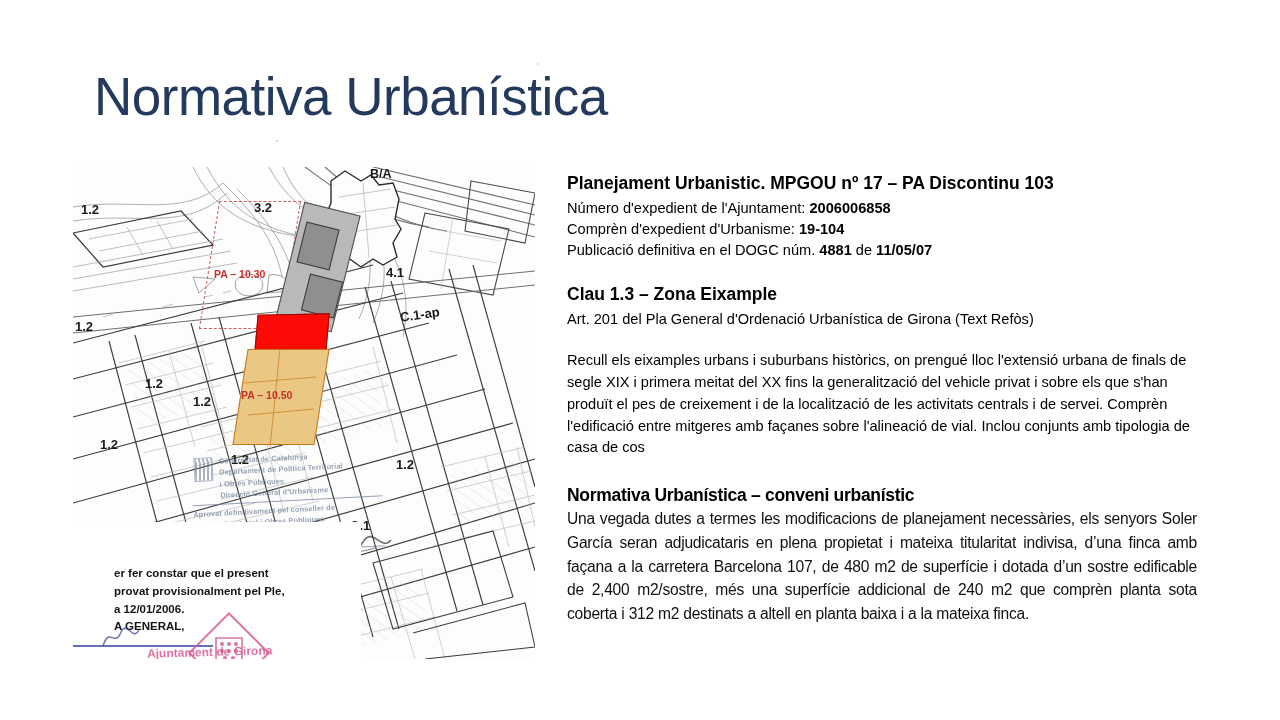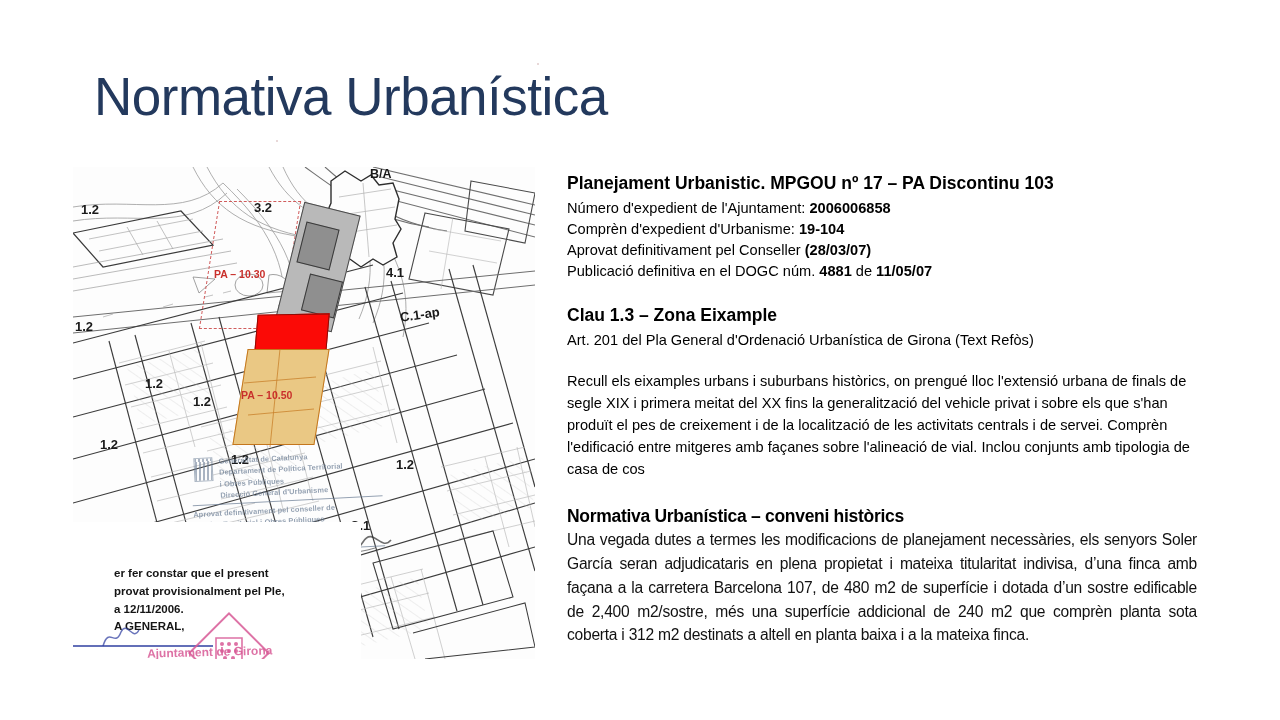--- a/index.html
+++ b/index.html
@@ -498,21 +498,21 @@
   <svg id="stamp-signature" viewBox="0 0 130 50">
     <path d="M4 44 C 18 6, 30 48, 42 16 C 50 -2, 54 40, 66 26
              C 78 12, 86 42, 100 20 C 110 4, 118 30, 128 18" stroke="#2a2a2a" stroke-width="1.6" fill="none" opacity="0.85"></path>
     <path d="M20 48 C 44 30, 78 36, 112 26" stroke="#2a2a2a" stroke-width="1.2" fill="none" opacity="0.7"></path>
   </svg>
 
   <div id="cert-overlay"></div>
   <div id="cert-text">
     <div class="cert-line justify">er fer constar que el present</div>
     <div class="cert-line">provat provisionalment pel Ple,</div>
-    <div class="cert-line">a 12/11/2006.</div>
+    <div class="cert-line">a 12/01/2006.</div>
     <div class="cert-line">A GENERAL,</div>
   </div>
   <svg id="cert-sign" viewBox="0 0 40 26">
     <path d="M2 24 C 8 4, 14 26, 20 10 C 26 -2, 32 20, 38 8" stroke="#2f3fa0" stroke-width="1.5" fill="none" opacity="0.8"></path>
   </svg>
   <div id="cert-rule"></div>
 
   <svg id="stamp-girona" viewBox="0 0 92 92">
     <g transform="rotate(45 46 46)">
       <rect x="18" y="18" width="56" height="56" fill="none" stroke="#d85a96" stroke-width="2"></rect>
@@ -542,24 +542,20 @@
 
     <div class="block-line">
       <span>Número d'expedient de l'Ajuntament:</span>
       <b>2006006858</b>
     </div>
     <div class="block-line">
       <span>Comprèn d'expedient d'Urbanisme:</span>
       <b>19-104</b>
     </div>
     <div class="block-line">
-      <span>Aprovat definitivament pel Conseller</span>
-      <b>(28/03/07)</b>
-    </div>
-    <div class="block-line">
       <span>Publicació definitiva en el DOGC núm.</span>
       <b>4881</b>
       <span>de</span>
       <b>11/05/07</b>
     </div>
   </section>
 
   <div class="gap-md"></div>
 
   <section class="block">
@@ -567,17 +563,17 @@
     <div class="block-line">Art. 201 del Pla General d'Ordenació Urbanística de Girona (Text Refòs)</div>
 
     <div class="gap-sm"></div>
 
     <p class="block-para">Recull els eixamples urbans i suburbans històrics, on prengué lloc l'extensió urbana de finals de segle XIX i primera meitat del XX fins la generalització del vehicle privat i sobre els que s'han produït el pes de creixement i de la localització de les activitats centrals i de servei. Comprèn l'edificació entre mitgeres amb façanes sobre l'alineació de vial. Inclou conjunts amb tipologia de casa de cos</p>
   </section>
 
   <div class="gap-lg"></div>
 
   <section class="block">
-    <h2 class="block-heading-narrow">Normativa Urbanística – conveni històrics</h2>
+    <h2 class="block-heading-narrow">Normativa Urbanística – conveni urbanístic</h2>
     <p class="block-para-narrow">Una vegada dutes a termes les modificacions de planejament necessàries, els senyors Soler García seran adjudicataris en plena propietat i mateixa titularitat indivisa, d’una finca amb façana a la carretera Barcelona 107, de 480 m2 de superfície i dotada d’un sostre edificable de 2,400 m2/sostre, més una superfície addicional de 240 m2 que comprèn planta sota coberta i 312 m2 destinats a altell en planta baixa i a la mateixa finca.</p>
   </section>
 
 </div>
 
 </body></html>

